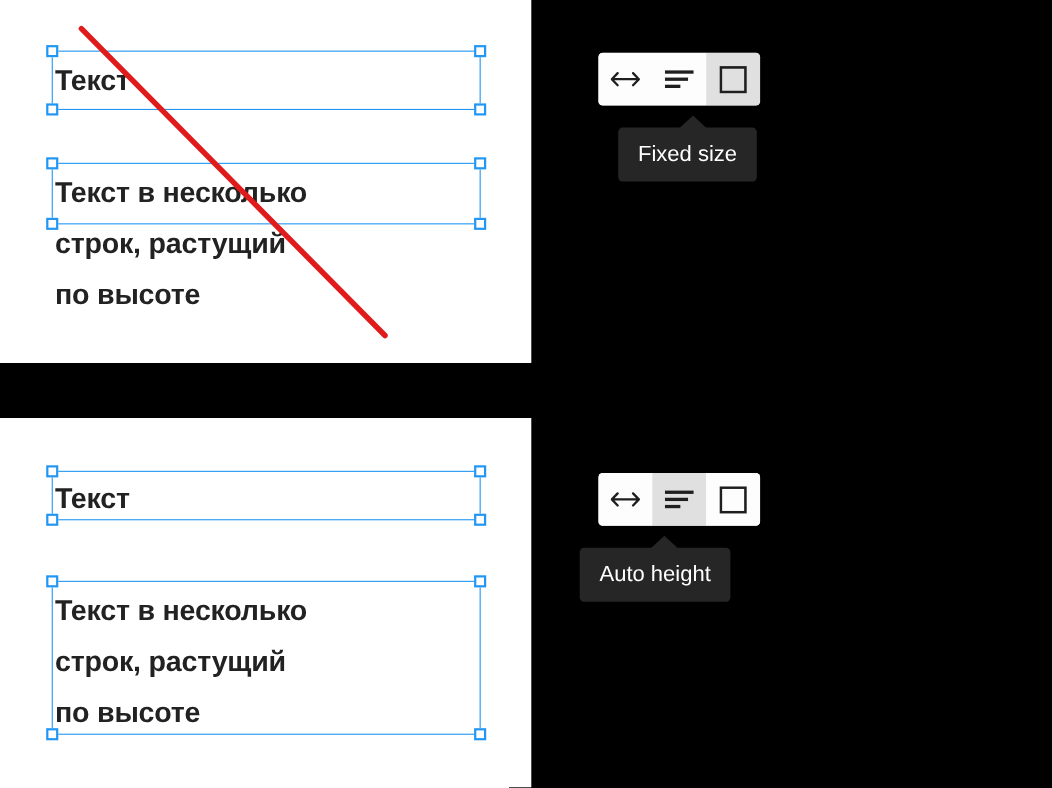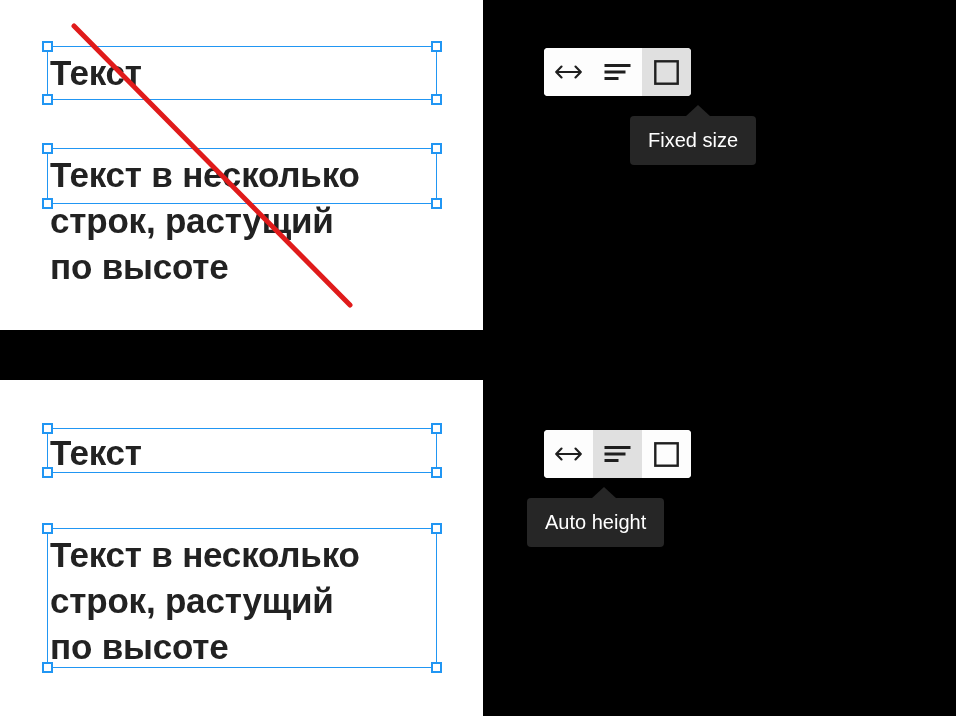--- a/index.html
+++ b/index.html
@@ -23,21 +23,21 @@
   }
   #panel-top    { left: 0; top: 0;   width: 483px; height: 330px; }
   #panel-bottom { left: 0; top: 380px; width: 483px; height: 336px; }
 
   
   .txt {
     position: absolute;
     color: #222222;
     font-family: "Liberation Sans", sans-serif;
     font-weight: 700;
-    font-size: 35px;
+    font-size: 26px;
     line-height: 46px;
     letter-spacing: -0.2px;
     white-space: pre;
   }
 
   
   .sel {
     position: absolute;
     border: 1.5px solid #2196f3;
     box-sizing: border-box;
@@ -155,21 +155,21 @@
   </div>
   <div class="tb-btn active">
     <span>
       <svg width="25" height="25" viewBox="0 0 25 25" xmlns="http://www.w3.org/2000/svg">
         <rect x="1.3" y="1.3" width="22.4" height="22.4" fill="none" stroke="#1f1f1f" stroke-width="2.4"></rect>
       </svg>
     </span>
   </div>
 </div>
 
-<div class="tooltip" style="left:630px; top:116px;">
+<div class="tooltip" style="left:562px; top:116px;">
   <span class="tip-arrow" style="left:55px;"></span>
   <span>Fixed size</span>
 </div>
 
 <div class="panel" id="panel-bottom">
 
   <div class="sel" style="left:47px; top:48px; width:390px; height:45px;">
     <span class="handle h-tl"></span>
     <span class="handle h-tr"></span>
     <span class="handle h-bl"></span>

